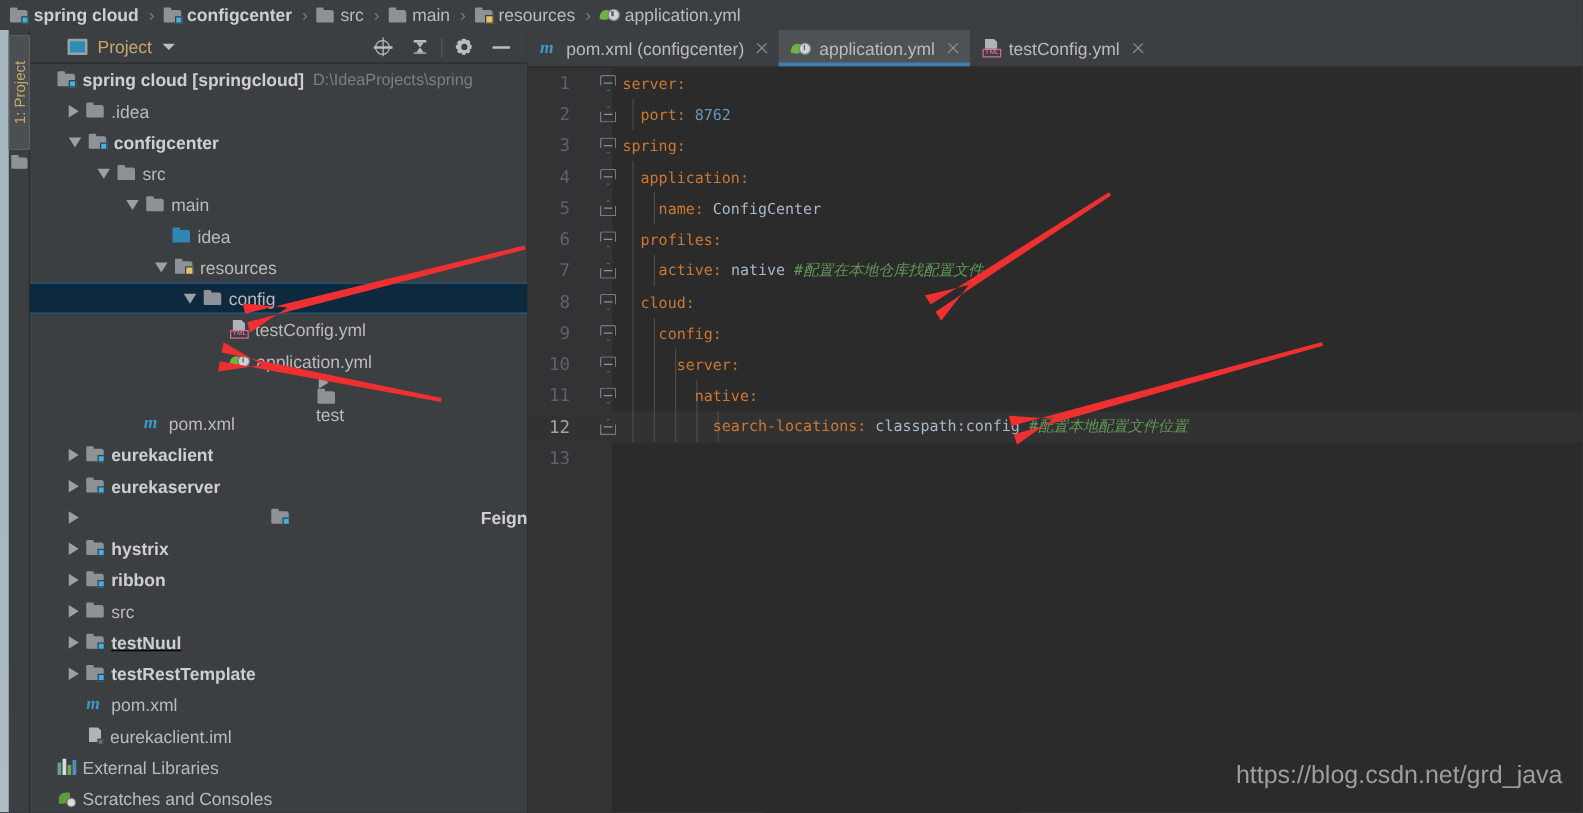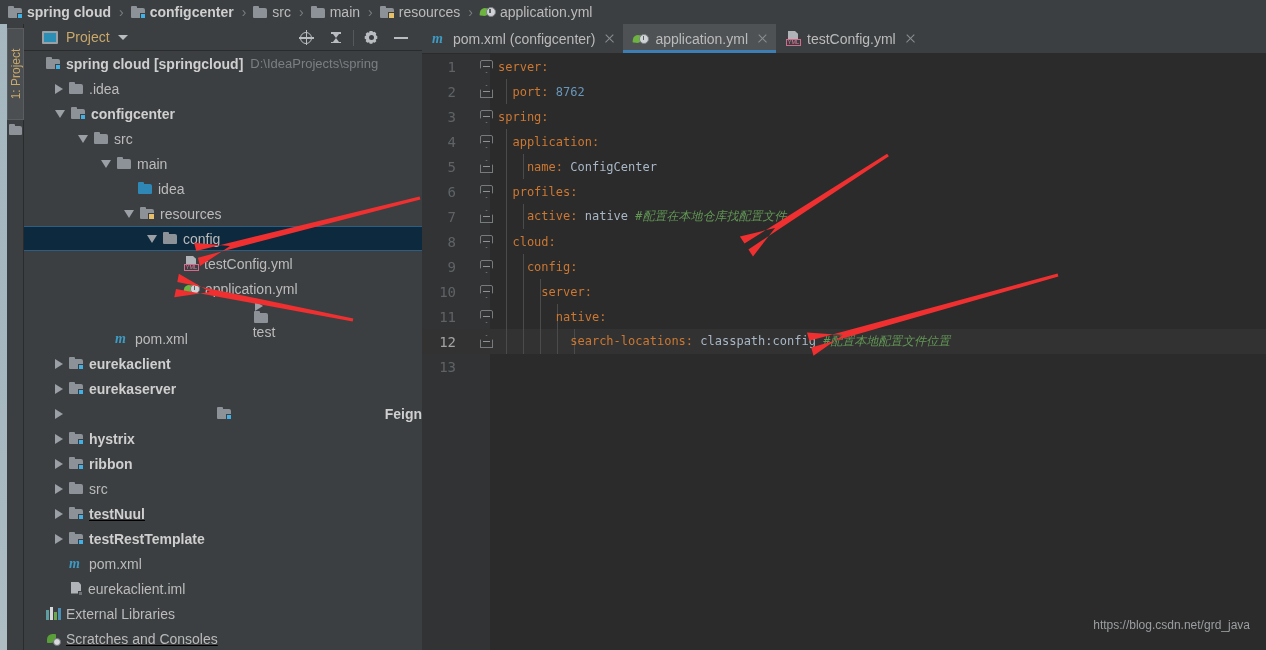--- a/index.html
+++ b/index.html
@@ -196,20 +196,21 @@
     width: 398px; height: 626px;
     background: #3c3f41;
     overflow: hidden;
   }
   .panel-header {
     position: relative;
     height: 27px; width: 398px;
     display: flex; align-items: center;
     border-bottom: 1px solid #2b2b2b;
     box-sizing: border-box;
+    padding-left: 12px;
   }
   .ph-icon {
     width: 16px; height: 13px; margin-left: 18px;
     background: #2b8fb5;
     border: 2px solid #9ba0a5; box-sizing: border-box;
     border-radius: 1px;
   }
   .ph-title {
     font-size: 14px; color: #c9a86a;
     margin-left: 8px;
@@ -403,21 +404,21 @@
     font-size: 12px;
     white-space: pre;
   }
   .k { color: #cc7832; }
   .v { color: #a9b7c6; }
   .num { color: #6897bb; }
   .cm { color: #629755; font-style: italic; }
 
   .watermark {
     position: absolute; right: 16px; bottom: 18px;
-    font-size: 12px; color: #9b9fa2;
+    font-size: 20px; color: #9b9fa2;
     font-family: "Liberation Sans", sans-serif;
   }
 
   
   .arrows {
     position: absolute; left: 0; top: 0;
     width: 1266px; height: 650px;
     pointer-events: none;
   }
 </style>
@@ -685,21 +686,21 @@
         <div class="tree-row" style="padding-left: 8px;">
           <span class="tw empty"></span>
           <span class="ic ic-lib">
             <i></i>
             <i></i>
             <i></i>
             <i></i>
           </span>
           <span class="tree-label">External Libraries</span>
         </div>
-        <div class="tree-row" style="padding-left: 8px; text-decoration: underline;">
+        <div class="tree-row" style="padding-left: 8px;">
           <span class="tw empty"></span>
           <span class="ic ic-scratch">
             <span class="leaf"></span>
             <span class="c"></span>
           </span>
           <span class="tree-label">Scratches and Consoles</span>
         </div>
       </div>
   </div>
 

